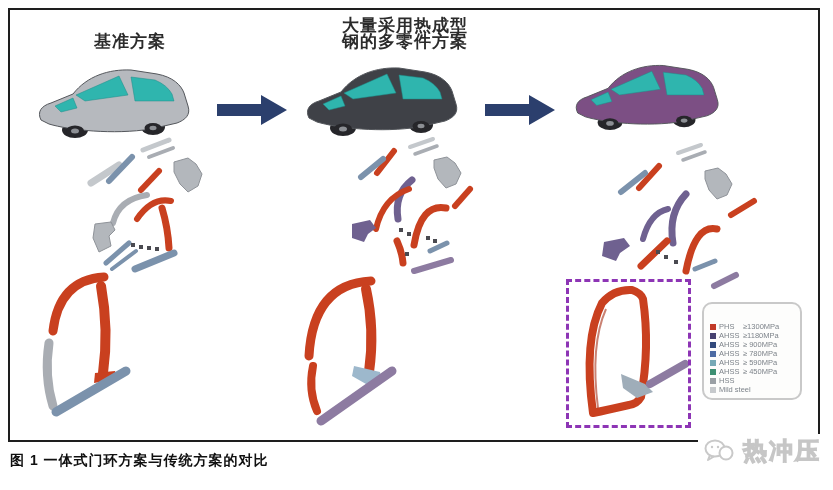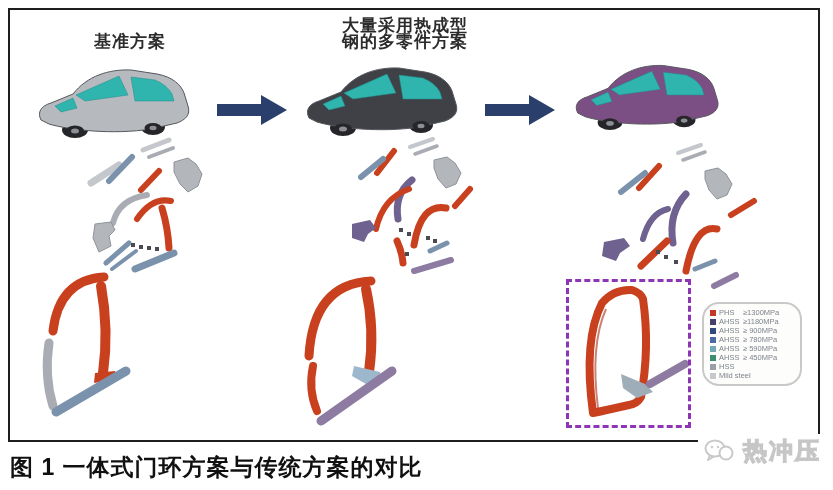--- a/index.html
+++ b/index.html
@@ -30,29 +30,29 @@
   .col-title{position:absolute;color:#2b2b2b;font-weight:700;font-size:17px;
              line-height:16px;text-align:center;letter-spacing:1px;}
   .t1{left:55px;top:34px;width:150px;}
   .t2{left:335px;top:18px;width:140px;}
   .t3{left:575px;top:33px;width:150px;}
 
   .dashed-box{position:absolute;left:566px;top:279px;width:125px;height:149px;
               border:3px dashed #8d35b5;box-sizing:border-box;}
 
   .legend{position:absolute;left:702px;top:302px;width:100px;box-sizing:border-box;
-          border:2px solid #c9c9c9;border-radius:17px;background:#fdfdfc;
-          padding:4px 4px 4px 6px;}
+          border:2px solid #c9c9c9;border-radius:10px;background:#fdfdfc;
+          padding:18px 4px 4px 6px;}
   .lg-row{display:flex;align-items:center;height:9px;font-size:7.5px;color:#7d838a;
           white-space:nowrap;}
   .sw{width:6px;height:6px;margin-right:3px;flex:0 0 6px;}
   .lg-name{width:24px;}
   .lg-val{flex:1;}
 
-  .caption{position:absolute;left:10px;top:452px;font-size:23px;font-weight:700;
+  .caption{position:absolute;left:10px;top:452px;font-size:14px;font-weight:700;
            color:#101010;letter-spacing:1px;}
 
   .watermark{position:absolute;right:6px;top:434px;height:34px;display:flex;
              align-items:center;gap:9px;background:#fff;padding:0 6px;z-index:5;}
   .wm-text{font-size:24px;font-weight:700;color:#f3f3f3;
            -webkit-text-stroke:1.2px #c6c6c6;letter-spacing:2px;}
 </style>
 </head>
 <body>
 

